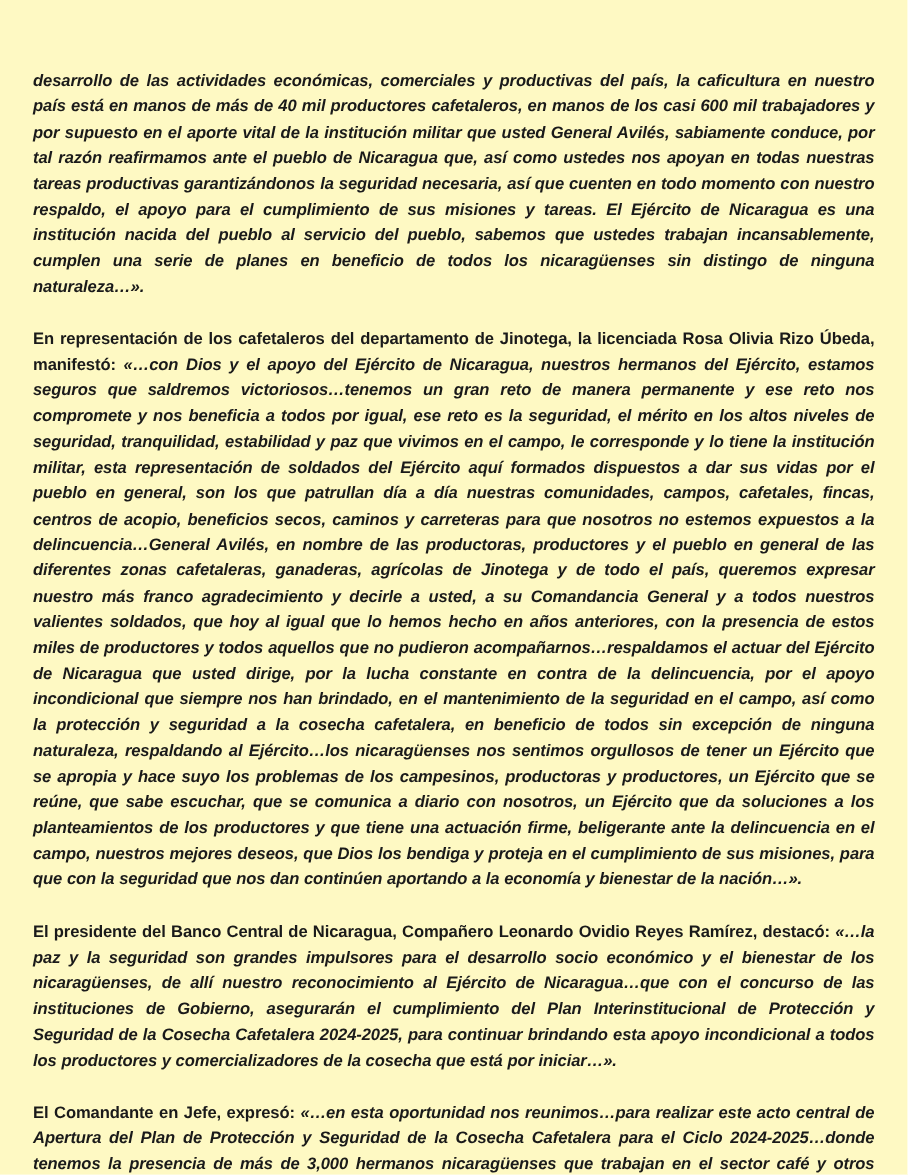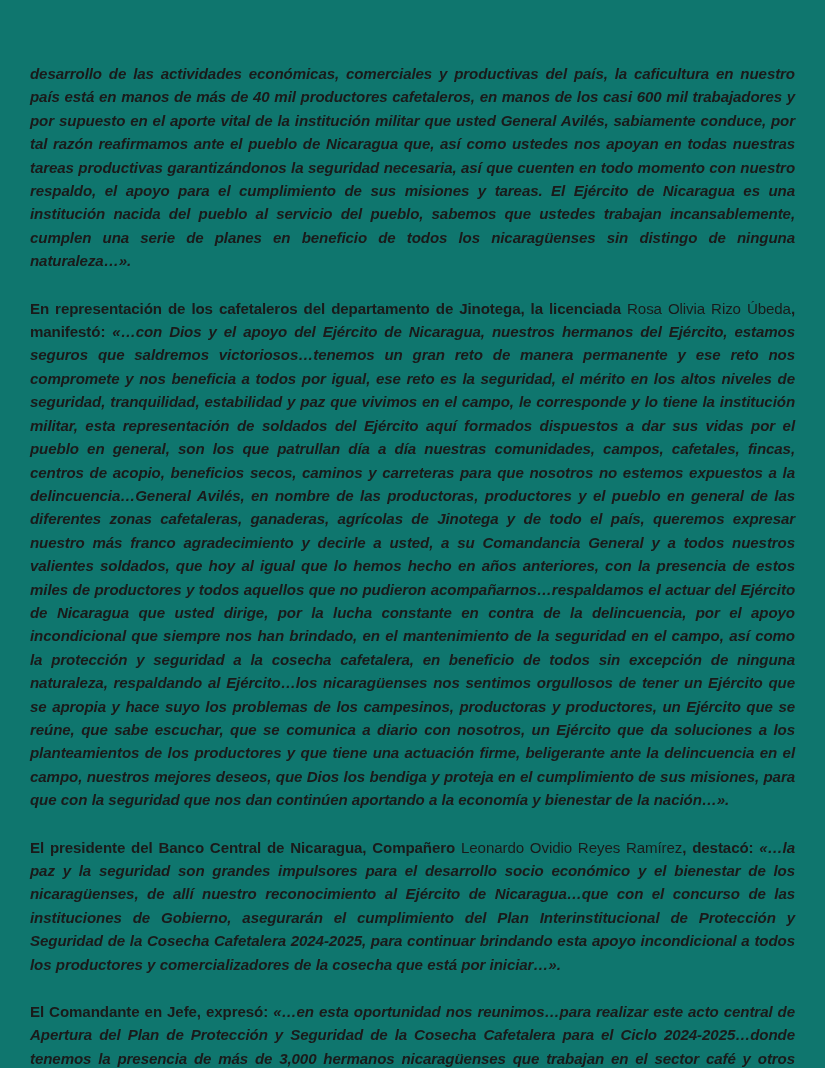--- a/index.html
+++ b/index.html
@@ -13,21 +13,21 @@
     height: 1068px;
     font-family: "Liberation Sans", sans-serif;
     color: #1a1a1a;
     -webkit-font-smoothing: antialiased;
   }
 
   .page {
     position: relative;
     width: 825px;
     height: 1068px;
-    background: #0f766e;
+    background: #fef9c3;
     box-sizing: border-box;
     padding: 62px 30px 0 30px;
     overflow: hidden;
   }
 
   .doc-body {
     width: 765px;
   }
 
   p.para {
@@ -49,21 +49,21 @@
   
   .narr {
     font-style: normal;
     font-weight: 700;
     font-stretch: condensed;
   }
 
   
   .name {
     font-style: normal;
-    font-weight: 400;
+    font-weight: 700;
     margin-top: 30px;
   }
 
   
   .quote {
     font-style: italic;
     font-weight: 700;
   }
 
   

